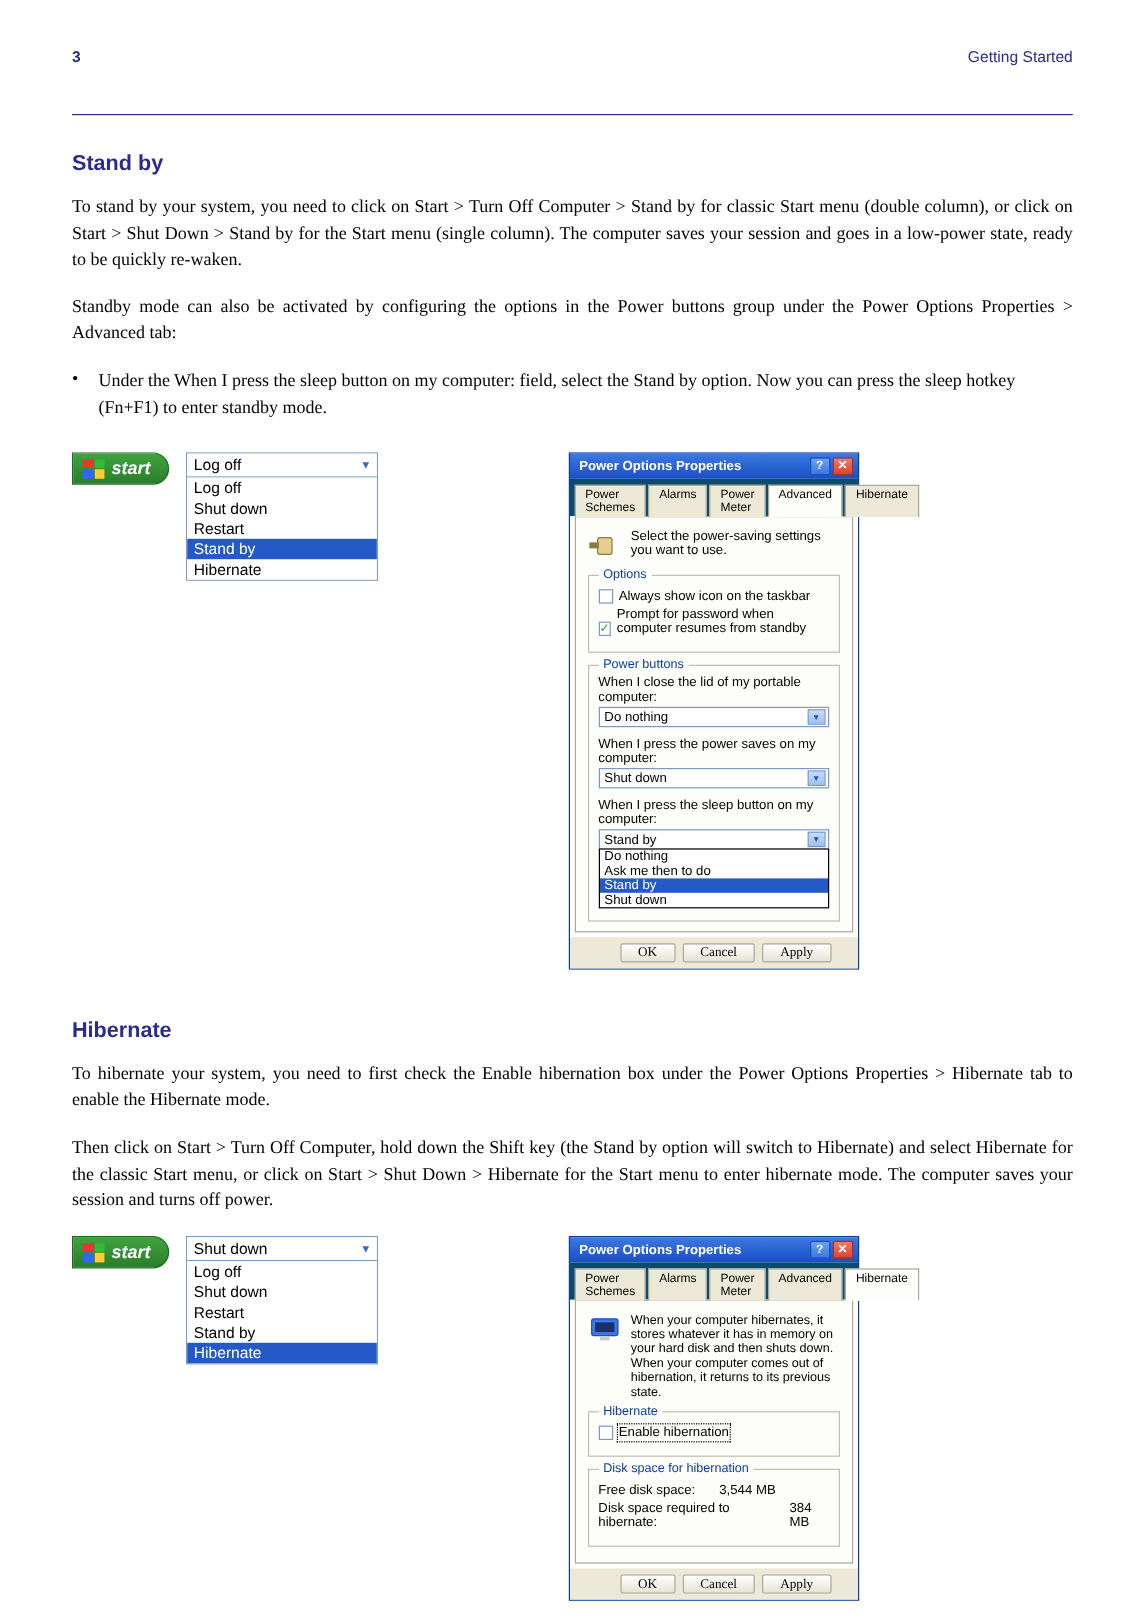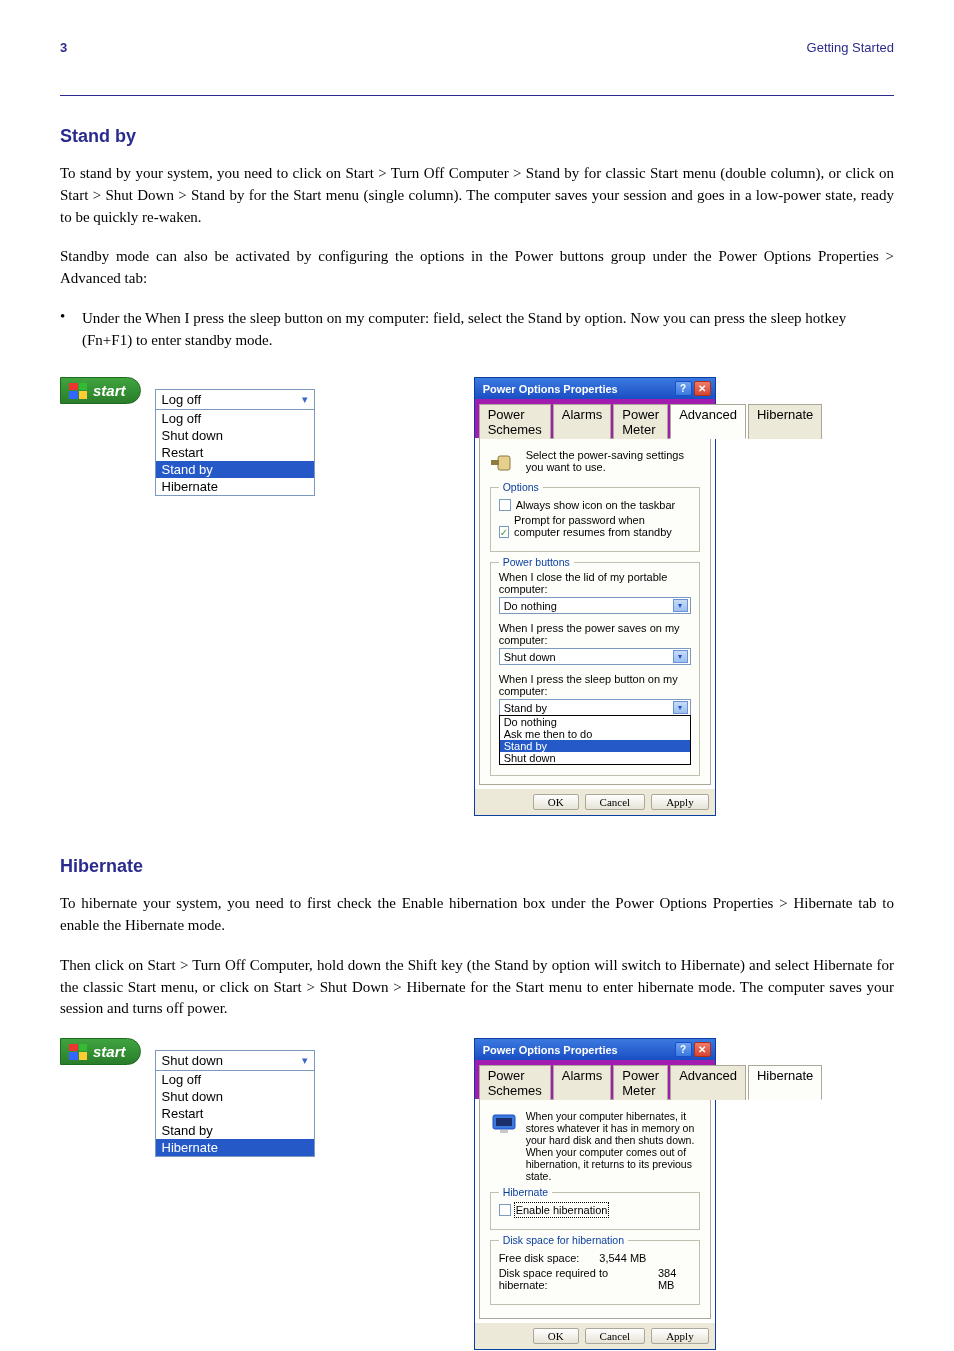--- a/index.html
+++ b/index.html
@@ -55,21 +55,20 @@
   .flag-icon { width:18px; height:16px; display:grid; grid-template-columns:1fr 1fr; grid-template-rows:1fr 1fr; gap:1px;}
   .flag-icon span:nth-child(1){background:#e33;}
   .flag-icon span:nth-child(2){background:#3b3;}
   .flag-icon span:nth-child(3){background:#36f;}
   .flag-icon span:nth-child(4){background:#fc3;}
   .dropdown {
     font-family: Tahoma, Arial, sans-serif;
     font-size:13px;
     border:1px solid #7a9ac0;
     width:160px;
-    margin-top:12px;
   }
   .dropdown-head {
     background:#fff; padding:2px 6px;
     display:flex; justify-content:space-between; align-items:center;
     border-bottom:1px solid #7a9ac0;
   }
   .chev { color:#3a67c7; font-size:11px; }
   .dropdown-list { background:#fff; }
   .dropdown-list div { padding:1px 6px; }
   .dropdown-list div.sel { background:#2559c7; color:#fff; }
@@ -88,21 +87,21 @@
     padding:3px 4px 3px 8px;
     font-size:11px;
   }
   .title-right { display:flex; gap:2px; }
   .title-btn {
     width:17px; height:15px; background:linear-gradient(to bottom,#6fa2f0,#3b79e0);
     border:1px solid #1a4ec4; color:#fff; font-size:10px; text-align:center; line-height:13px;
     border-radius:2px;
   }
   .title-btn.close { background:linear-gradient(to bottom,#f07b6a,#d64531); border-color:#a8301c;}
-  .tabstrip { display:flex; background:#a21caf; padding:4px 4px 0 4px; gap:0; font-size:13px;}
+  .tabstrip { display:flex; background:#0c4a6e; padding:4px 4px 0 4px; gap:0; font-size:10px;}
   .tab {
     background:#ece9d8; border:1px solid #aca899; border-bottom:none;
     padding:2px 8px; margin-right:2px; position:relative; top:1px;
   }
   .tab.active { background:#fdfdf9; border-bottom:1px solid #fdfdf9; }
   .tab-body { background:#fdfdf9; border:1px solid #aca899; margin:0 4px 4px 4px; padding:10px 10px 8px 10px; }
   .fieldset {
     border:1px solid #c0c0b0; padding:8px 8px 10px 8px; margin-top:10px; position:relative;
   }
   .fieldset .legend {
@@ -120,21 +119,21 @@
   .select-arrow {
     background:linear-gradient(to bottom,#c8dbf6,#9cc0ef);
     border:1px solid #6a93d6; width:15px; height:13px;
     display:flex; align-items:center; justify-content:center; color:#1a4ec4; font-size:8px;
   }
   .opt-list { border:1px solid #000; background:#fff; margin-top:-1px; }
   .opt-list div { padding:0 4px; }
   .opt-list div.sel { background:#2559c7; color:#fff; }
   .chk-row { display:flex; align-items:flex-end; gap:5px; margin:3px 0; }
   .chk { width:12px; height:12px; border:1px solid #7a9ac0; background:#fff; display:inline-flex; align-items:center; justify-content:center; font-size:10px; color:#3a9a3a;}
-  .btn-bar { display:flex; justify-content:flex-end; gap:6px; background:#ece9d8; padding:5px 6px; }
+  .btn-bar { display:flex; justify-content:flex-end; gap:6px; background:#ece9d8; padding:5px 22px; }
   .xp-btn {
     background: linear-gradient(to bottom,#fff,#e6e3d6);
     border:1px solid #aca899; padding:1px 14px; font-size:11px; font-family:Tahoma;
     border-radius:2px;
   }
   .dashed-focus { outline:1px dotted #000; outline-offset:1px; }
 </style>
 </head>
 <body>
 

